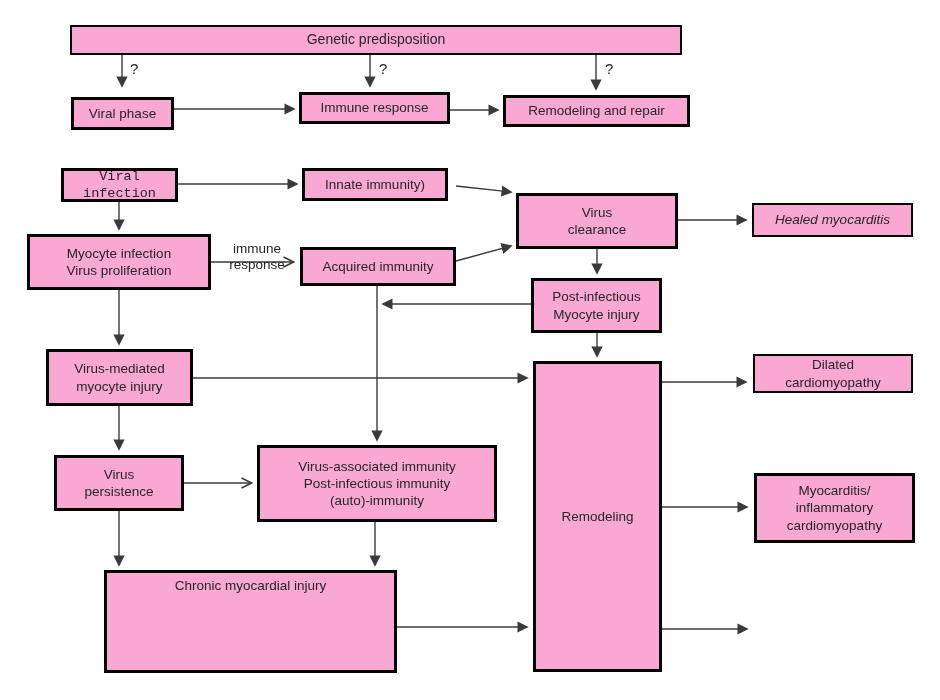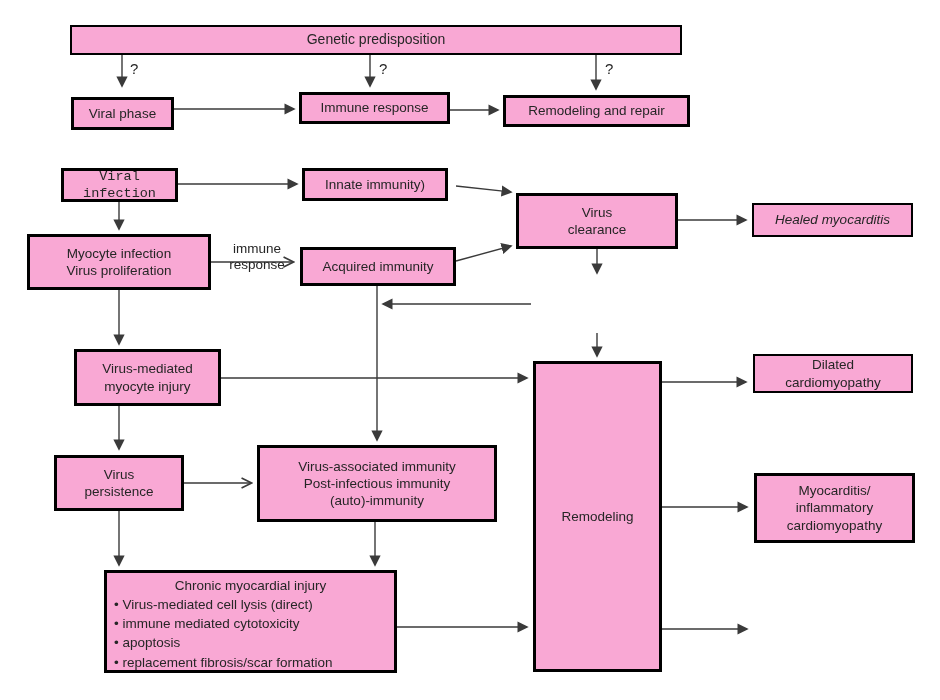--- a/index.html
+++ b/index.html
@@ -136,41 +136,41 @@
   <div class="node" style="left:300px; top:247px; width:156px; height:39px;">
     <span class="txt">Acquired immunity</span>
   </div>
   <div class="node" style="left:516px; top:193px; width:162px; height:56px;">
     <span class="txt">Virus
 clearance</span>
   </div>
   <div class="node thin" style="left:752px; top:203px; width:161px; height:34px;font-style:italic;">
     <span class="txt">Healed myocarditis</span>
   </div>
+  <div class="node" style="left:531px; top:278px; width:131px; height:55px;">
+    <span class="txt">Post-infectious
+Myocyte injury</span>
+  </div>
 
-  <div class="node" style="left:46px; top:349px; width:147px; height:57px;margin-left:28px;">
+  <div class="node" style="left:46px; top:349px; width:147px; height:57px;">
     <span class="txt">Virus-mediated
 myocyte injury</span>
   </div>
   <div class="node" style="left:54px; top:455px; width:130px; height:56px;">
     <span class="txt">Virus
 persistence</span>
   </div>
   <div class="node" style="left:257px; top:445px; width:240px; height:77px;">
     <span class="txt">Virus-associated immunity
 Post-infectious immunity
 (auto)-immunity</span>
   </div>
 
   <div class="node chronic" style="left:104px; top:570px; width:293px; height:103px;">
     <div class="chronic-title">Chronic myocardial injury</div>
-    <div class="chronic-bullets">• Virus-mediated cell lysis (direct)
-• immune mediated cytotoxicity
-• apoptosis
-• replacement fibrosis/scar formation</div>
   </div>
 
   <div class="node" style="left:533px; top:361px; width:129px; height:311px;">
     <span class="txt">Remodeling</span>
   </div>
 
   <div class="node thin" style="left:753px; top:354px; width:160px; height:39px;">
     <span class="txt">Dilated
 cardiomyopathy</span>
   </div>

